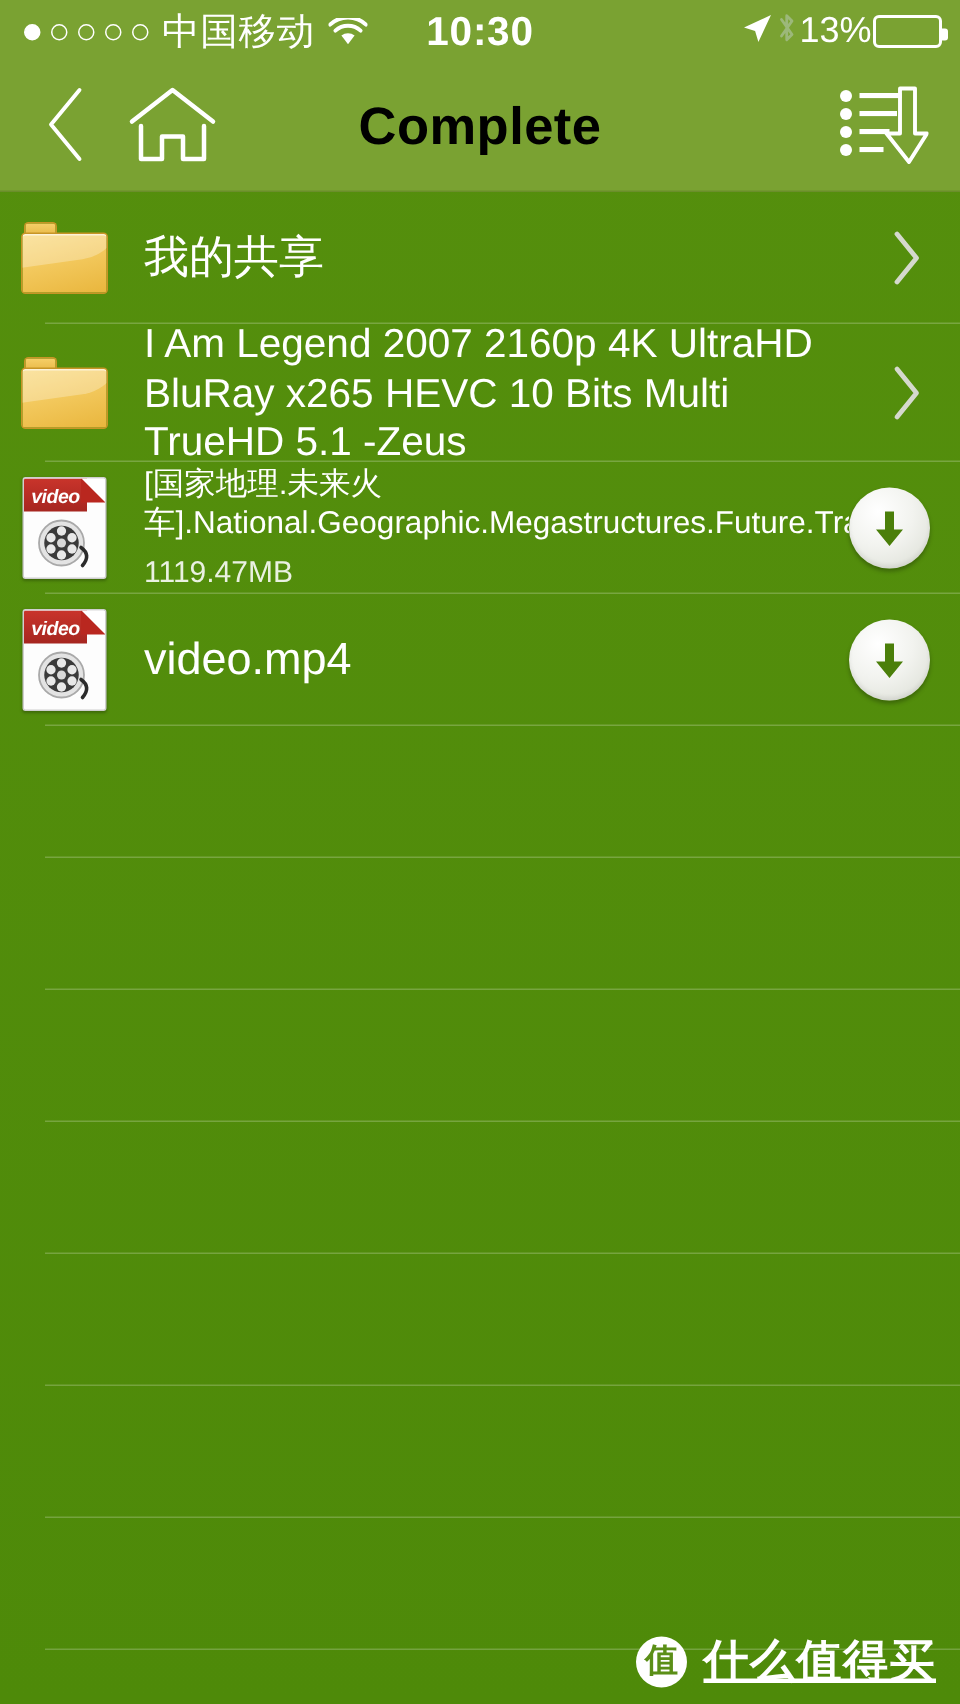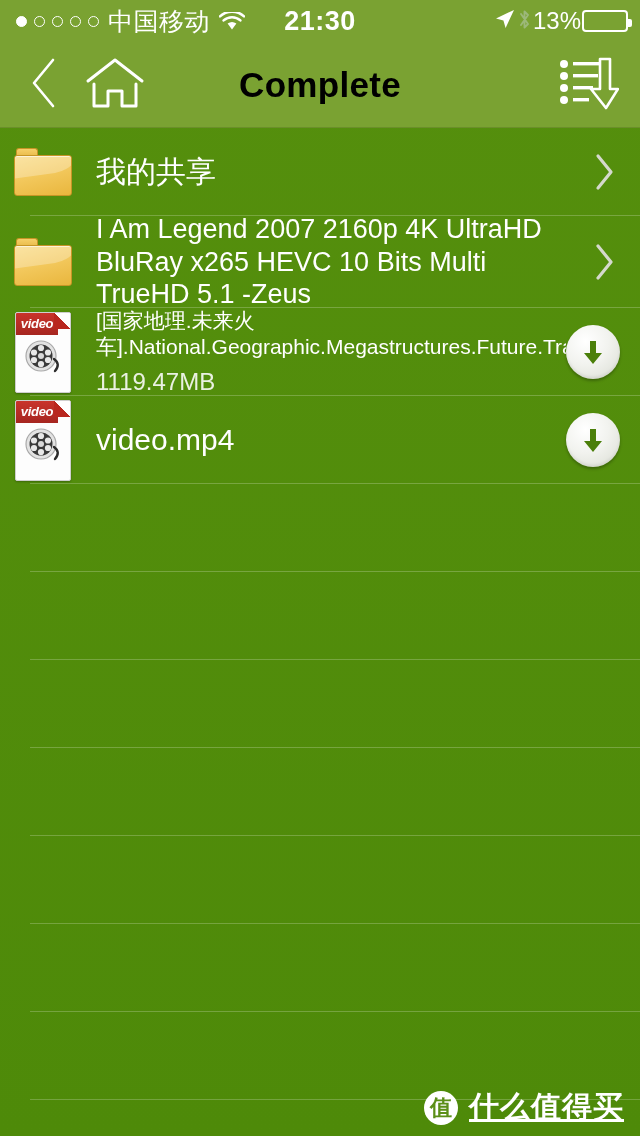--- a/index.html
+++ b/index.html
@@ -99,21 +99,21 @@
     overflow:hidden;
   }
   .folder .body:before {
     content:""; position:absolute; left:-6px; top:-12px; width:74px; height:30px;
     background:rgba(255,255,255,.28); border-radius:0 0 60px 0;
     transform:rotate(-8deg);
   }
 
   
   .vfile {
-    width:56px; height:81px; position:relative;
+    width:56px; height:68px; position:relative;
     background:#fdfdfd; border:1px solid #cfcfcf; border-radius:2px;
     overflow:hidden;
     box-shadow:0 1px 2px rgba(0,0,0,.25);
   }
   .vfile .banner {
     position:absolute; left:0; top:0; width:42px; height:22px;
     background:linear-gradient(180deg,#c9342b 0%,#a62620 100%);
     color:#ffffff; font-size:13px; font-weight:bold; font-style:italic;
     display:flex; align-items:center; justify-content:center;
     letter-spacing:-.3px;
@@ -133,21 +133,21 @@
   }
   .title-2 {
     color:#ffffff; font-size:27px; line-height:1.2;
   }
   .fname {
     color:#ffffff; font-size:21px; line-height:1.22;
     display:-webkit-box; -webkit-line-clamp:2; -webkit-box-orient:vertical;
     overflow:hidden;
   }
   .fname.single { font-size:30px; line-height:1.2; }
-  .fsize { color:rgba(255,255,255,.88); font-size:24px; margin-top:9px; }
+  .fsize { color:rgba(255,255,255,.88); font-size:20px; margin-top:9px; }
 
   .chev { flex:0 0 44px; display:flex; align-items:center; justify-content:center; }
 
   .dlbtn {
     flex:0 0 54px; width:54px; height:54px; border-radius:50%;
     background:radial-gradient(circle at 36% 30%,#ffffff 0%,#f2f3ef 45%,#d9dcd2 100%);
     box-shadow:0 2px 3px rgba(0,0,0,.28), inset 0 -2px 3px rgba(0,0,0,.08);
     display:flex; align-items:center; justify-content:center;
     margin-right:6px;
   }
@@ -183,21 +183,21 @@
       <span class="carrier">中国移动</span>
       <span class="wifi">
         <svg width="26" height="19" viewBox="0 0 26 19">
           <path d="M13 17.5 L8.6 11.6 A7.2 7.2 0 0 1 17.4 11.6 Z" fill="#ffffff"></path>
           <path d="M4.6 8.4 A12.6 12.6 0 0 1 21.4 8.4" stroke="#ffffff" stroke-width="2.6" fill="none" stroke-linecap="round"></path>
           <path d="M1 4.4 A17.6 17.6 0 0 1 25 4.4" stroke="#ffffff" stroke-width="2.6" fill="none" stroke-linecap="round"></path>
         </svg>
       </span>
     </div>
 
-    <div class="clock">21:30</div>
+    <div class="clock">10:30</div>
 
     <div class="sb-right">
       <span>
         <svg width="22" height="22" viewBox="0 0 22 22">
           <path d="M20 2 L2 10.4 L9.4 12.6 L11.6 20 Z" fill="#ffffff"></path>
         </svg>
       </span>
       <span>
         <svg width="15" height="23" viewBox="0 0 15 23">
           <path d="M4 6 L11 16 L7.5 19.5 L7.5 3.5 L11 7 L4 17" stroke="#9cb87a" stroke-width="1.9" fill="none" stroke-linejoin="round" stroke-linecap="round"></path>

